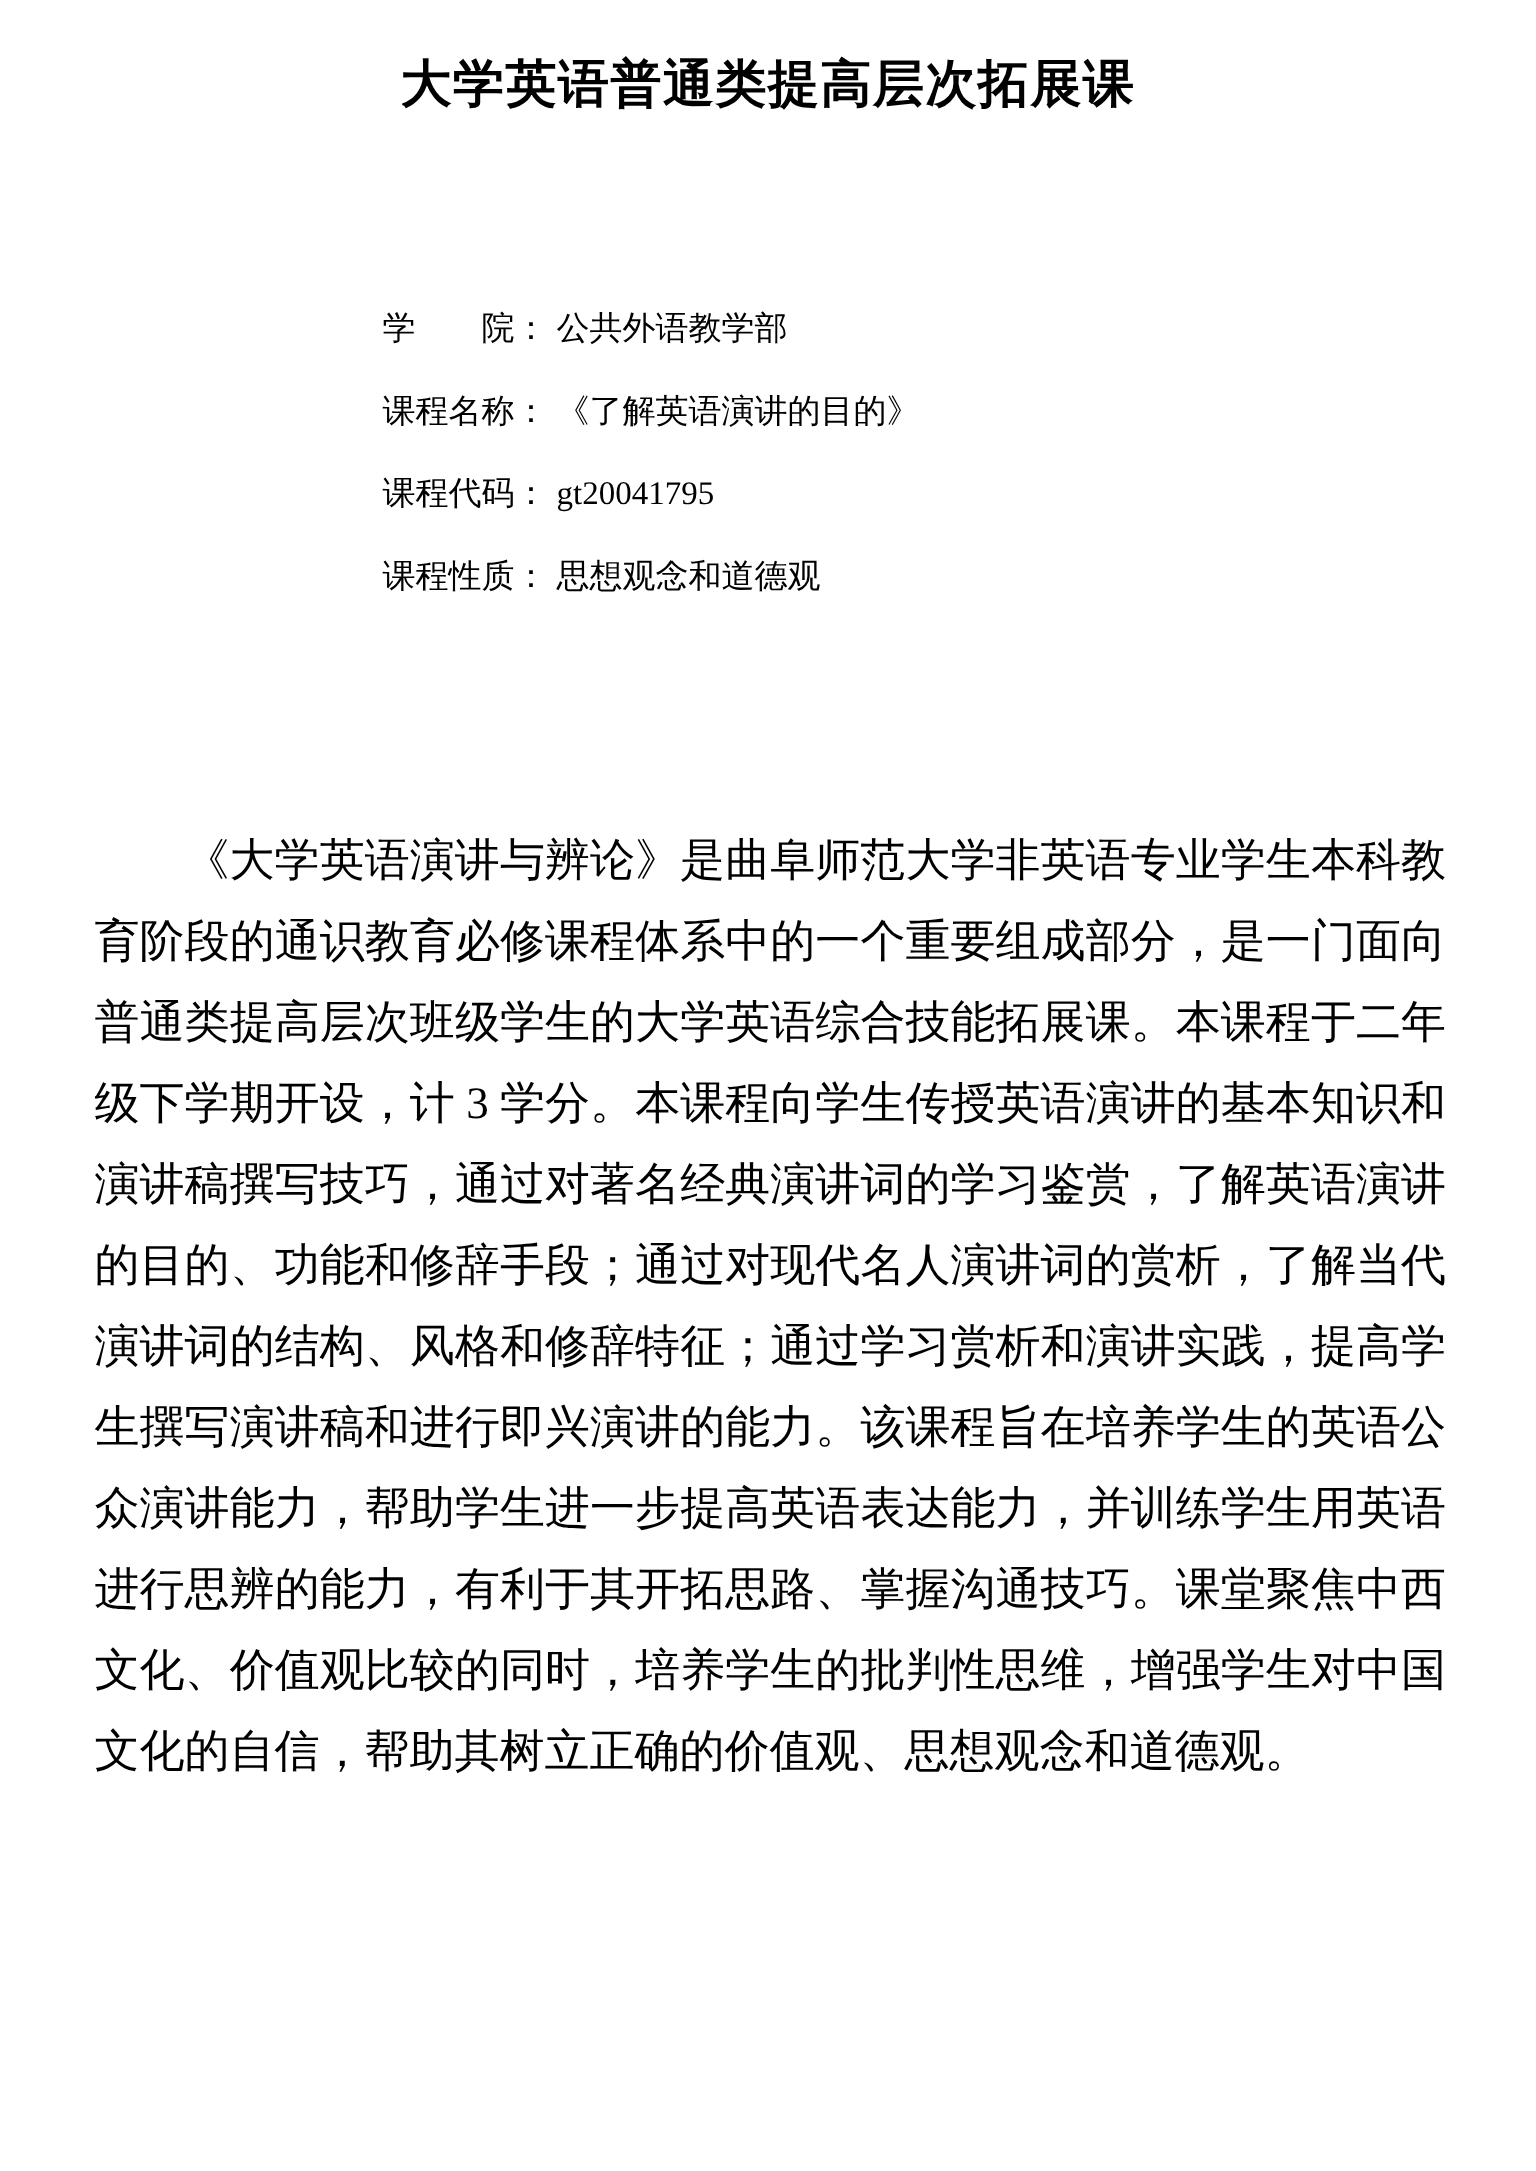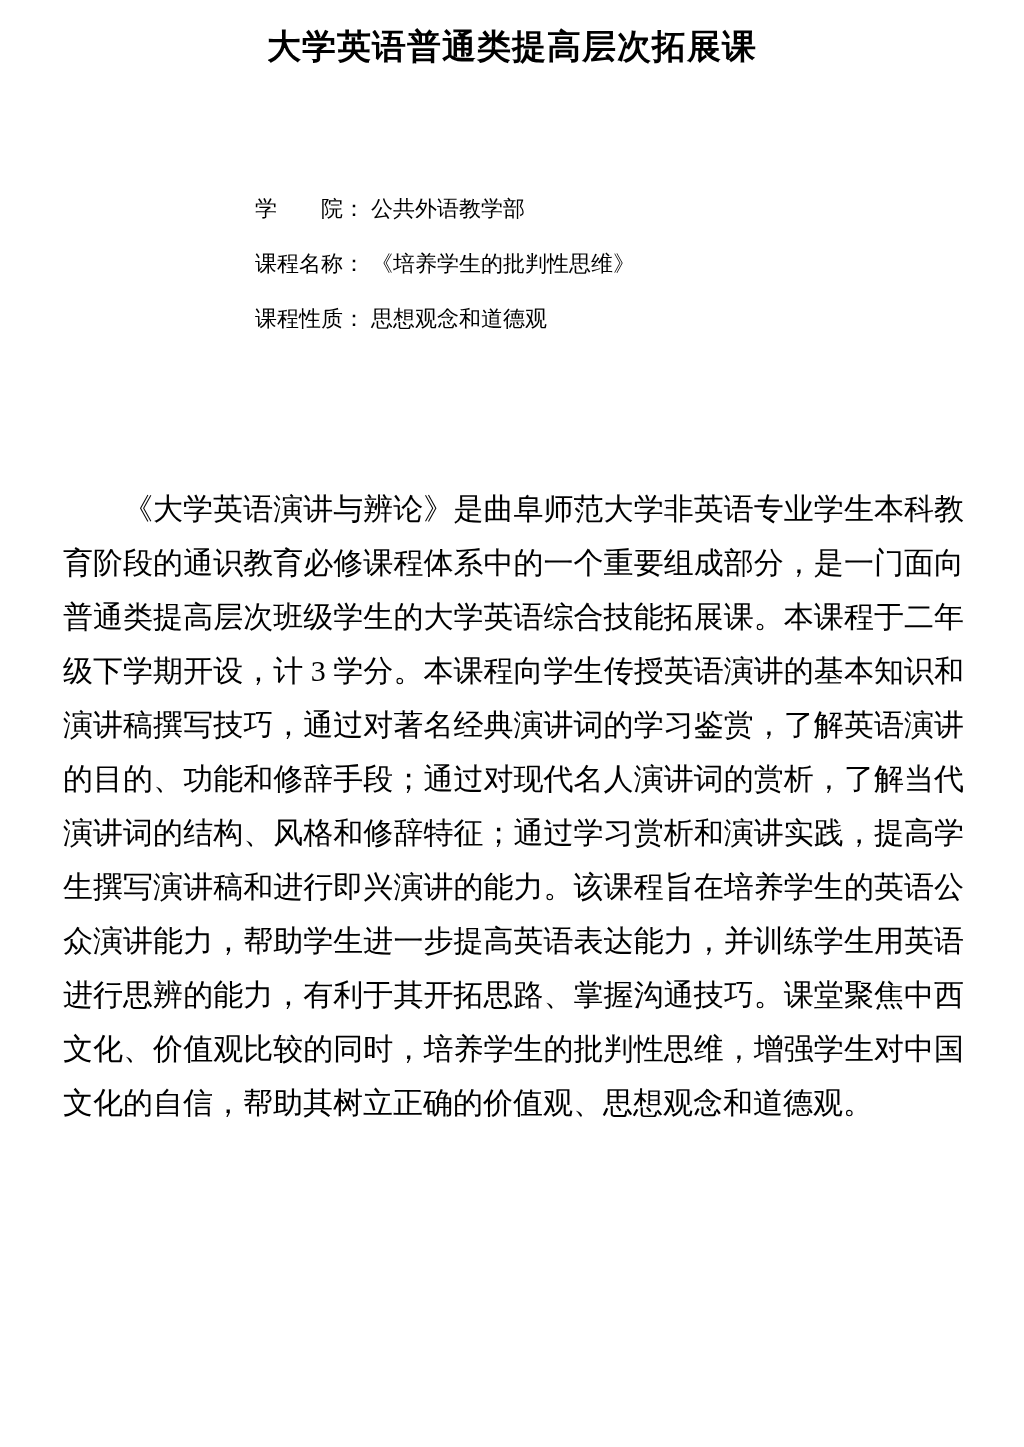--- a/index.html
+++ b/index.html
@@ -10,21 +10,21 @@
   .page {
     position: relative;
     width: 1024px;
     height: 1447px;
     background: #ffffff;
     color: #000000;
     overflow: hidden;
     font-family: "Liberation Serif", "DejaVu Serif", serif;
   }
   .doc-title {
-    margin: 0;
+    margin: 10px;
     padding-top: 27px;
     text-align: center;
     font-family: "Liberation Sans", "DejaVu Sans", sans-serif;
     font-weight: 700;
     font-size: 34px;
     line-height: 38px;
     letter-spacing: 1px;
     color: #000000;
   }
   .doc-subtitle {
@@ -82,24 +82,27 @@
   <h1 class="doc-title">大学英语普通类提高层次拓展课</h1>
 
 
   <div class="meta-block">
 
     <div class="meta-row">
       <span class="meta-label">学　　院</span><span class="meta-colon">：</span><span class="meta-value">公共外语教学部</span>
     </div>
 
     <div class="meta-row">
-      <span class="meta-label">课程名称</span><span class="meta-colon">：</span><span class="meta-value">《培养学生的批判性思维》</span>
+      <span class="meta-label">课程名称</span><span class="meta-colon">：</span><span class="meta-value">《了解英语演讲的目的》</span>
     </div>
 
 
+    <div class="meta-row">
+      <span class="meta-label">课程代码</span><span class="meta-colon">：</span><span class="meta-value">gt20041795</span>
+    </div>
 
     <div class="meta-row">
       <span class="meta-label">课程性质</span><span class="meta-colon">：</span><span class="meta-value">思想观念和道德观</span>
     </div>
 
   </div>
 
   <div class="body-block">
     <p class="body-paragraph">《大学英语演讲与辨论》是曲阜师范大学非英语专业学生本科教育阶段的通识教育必修课程体系中的一个重要组成部分，是一门面向普通类提高层次班级学生的大学英语综合技能拓展课。本课程于二年级下学期开设，计 3 学分。本课程向学生传授英语演讲的基本知识和演讲稿撰写技巧，通过对著名经典演讲词的学习鉴赏，了解英语演讲的目的、功能和修辞手段；通过对现代名人演讲词的赏析，了解当代演讲词的结构、风格和修辞特征；通过学习赏析和演讲实践，提高学生撰写演讲稿和进行即兴演讲的能力。该课程旨在培养学生的英语公众演讲能力，帮助学生进一步提高英语表达能力，并训练学生用英语进行思辨的能力，有利于其开拓思路、掌握沟通技巧。课堂聚焦中西文化、价值观比较的同时，培养学生的批判性思维，增强学生对中国文化的自信，帮助其树立正确的价值观、思想观念和道德观。</p>
   </div>

